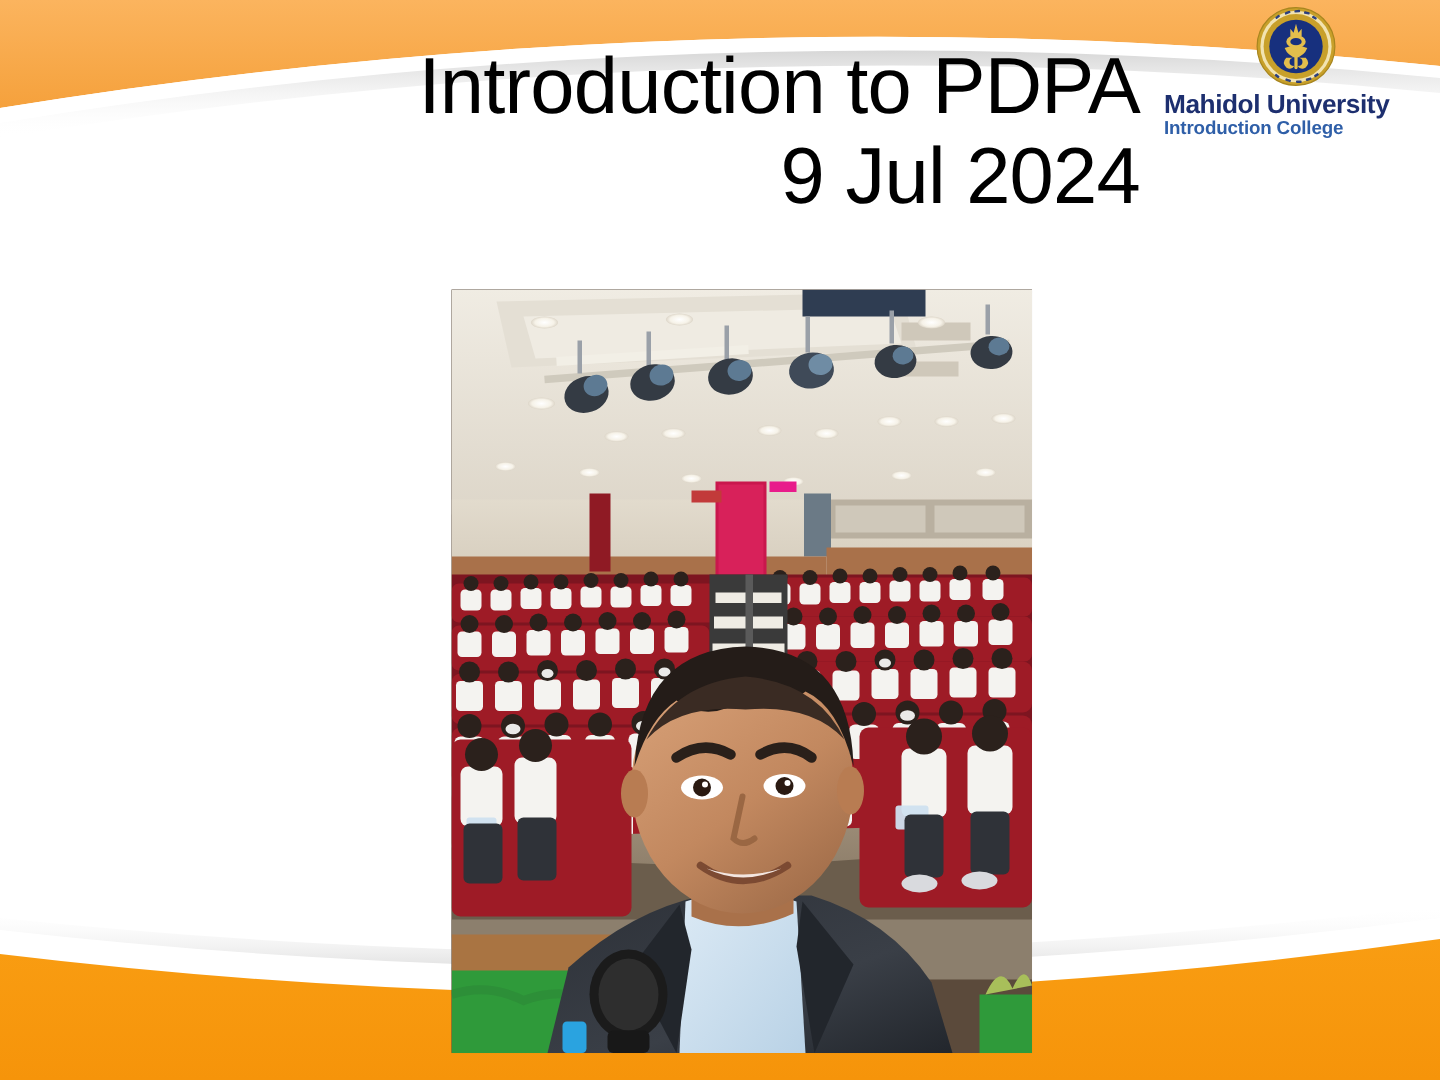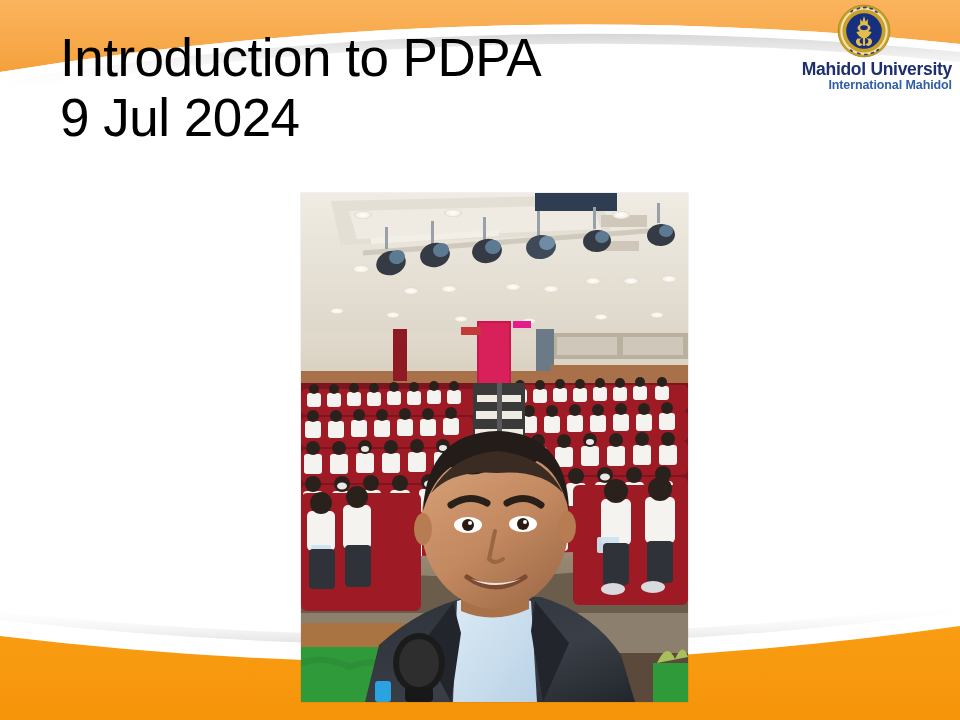--- a/index.html
+++ b/index.html
@@ -42,41 +42,41 @@
     pointer-events: none;
   }
   .bottom-band svg { display: block; }
 
   
   .title-block {
     position: absolute;
     left: 60px;
     top: 28px;
     width: 700px;
-    text-align: left;
+    text-align: right;
     z-index: 6;
   }
   .title-line {
     font-family: "Liberation Sans", sans-serif;
     font-size: 53px;
     line-height: 1.14;
     font-weight: 400;
     color: #000000;
     letter-spacing: -0.5px;
     white-space: nowrap;
   }
 
   
   .logo-block {
     position: absolute;
     right: 8px;
     top: 4px;
     width: 176px;
     z-index: 7;
-    text-align: right;
+    text-align: left;
   }
   .logo-seal {
     width: 54px;
     height: 54px;
     margin: 0 auto 2px auto;
     display: block;
   }
   .logo-name {
     font-family: "Liberation Sans", sans-serif;
     font-size: 17.5px;
@@ -553,21 +553,21 @@
         <ellipse cx="50" cy="44" rx="12" ry="8"></ellipse>
         <ellipse cx="50" cy="44" rx="7" ry="4.5" fill="#17307e"></ellipse>
         <path d="M36 52 q14 -6 28 0 q-4 10 -14 12 q-10 -2 -14 -12 Z"></path>
         <path d="M38 64 q-6 6 0 12 q6 4 10 -2 q-6 0 -6 -5 q0 -5 6 -5 Z"></path>
         <path d="M62 64 q6 6 0 12 q-6 4 -10 -2 q6 0 6 -5 q0 -5 -6 -5 Z"></path>
         <rect x="48" y="58" width="4" height="20" rx="2"></rect>
       </g>
       <circle cx="50" cy="50" r="48" fill="none" stroke="#a8861f" stroke-width="1.5"></circle>
     </svg>
     <div class="logo-name">Mahidol University</div>
-    <div class="logo-sub">International Mahidol</div>
+    <div class="logo-sub">Introduction College</div>
   </div>
 
   <div class="bottom-band">
     <svg width="960" height="120" viewBox="0 0 960 120" xmlns="http://www.w3.org/2000/svg">
       <defs>
         <linearGradient id="botOrange" x1="0" y1="0" x2="0" y2="1">
           <stop offset="0%" stop-color="#f99d12"></stop>
           <stop offset="100%" stop-color="#f6940a"></stop>
         </linearGradient>
         <linearGradient id="shadeUp" x1="0" y1="1" x2="0" y2="0">

